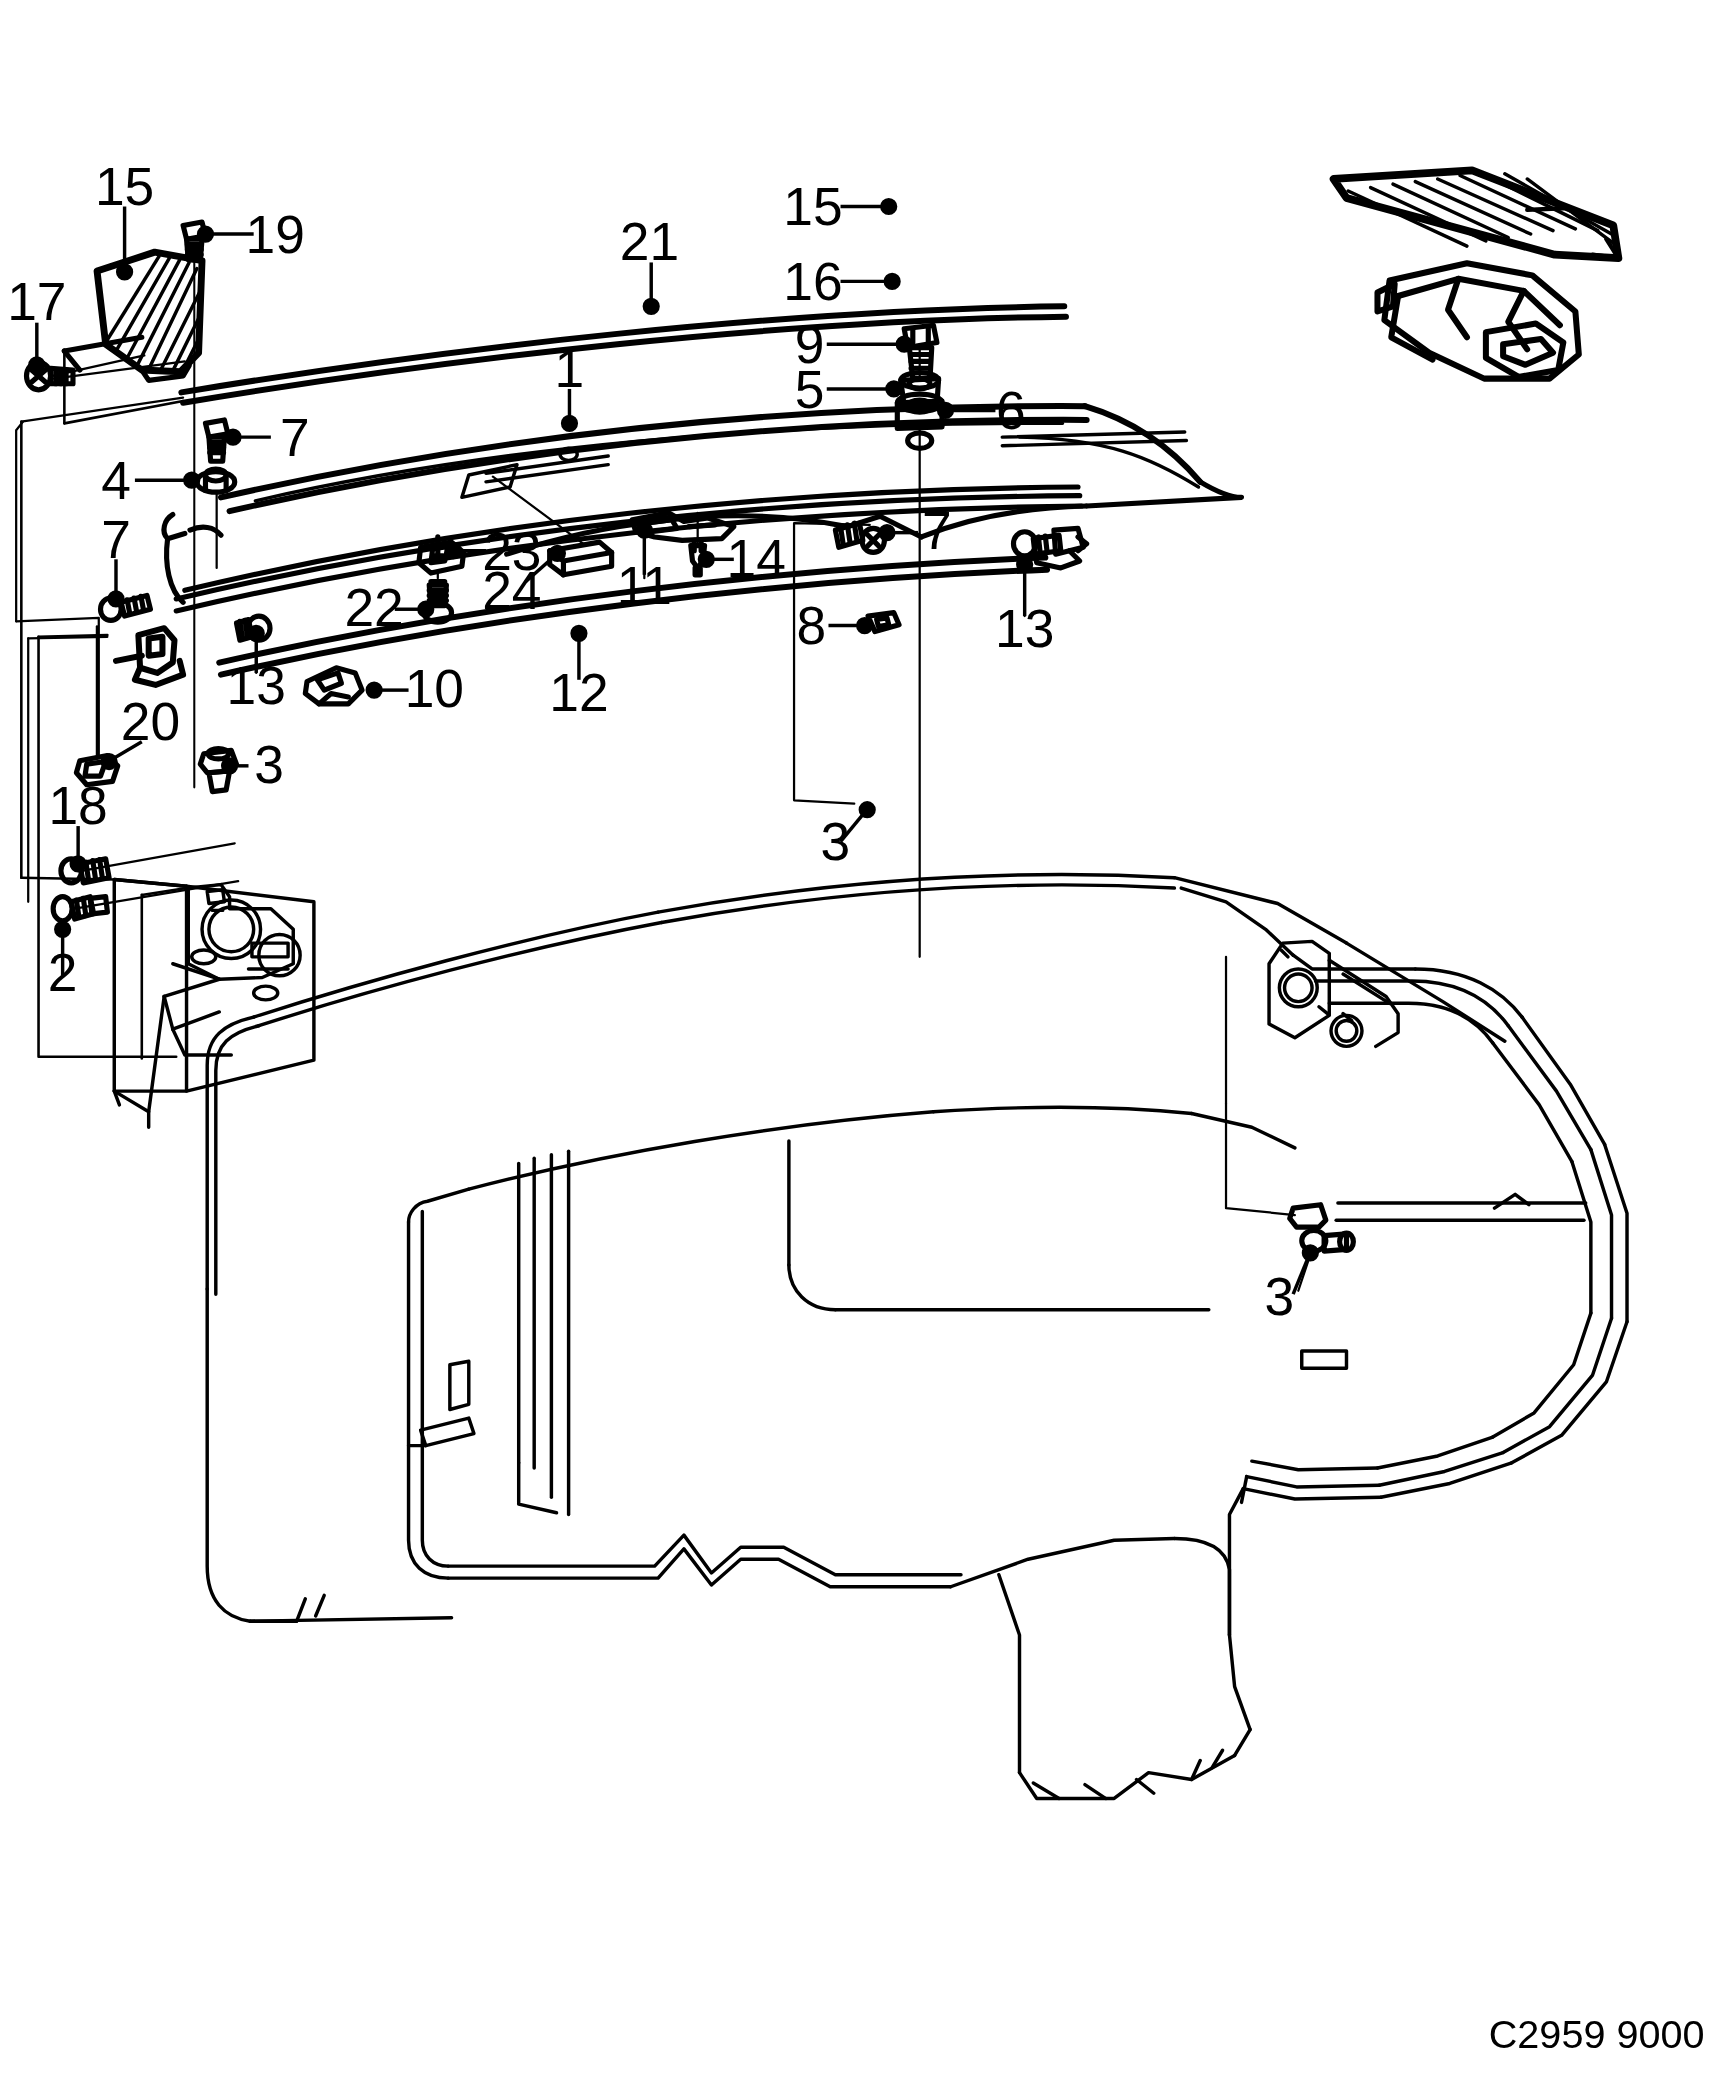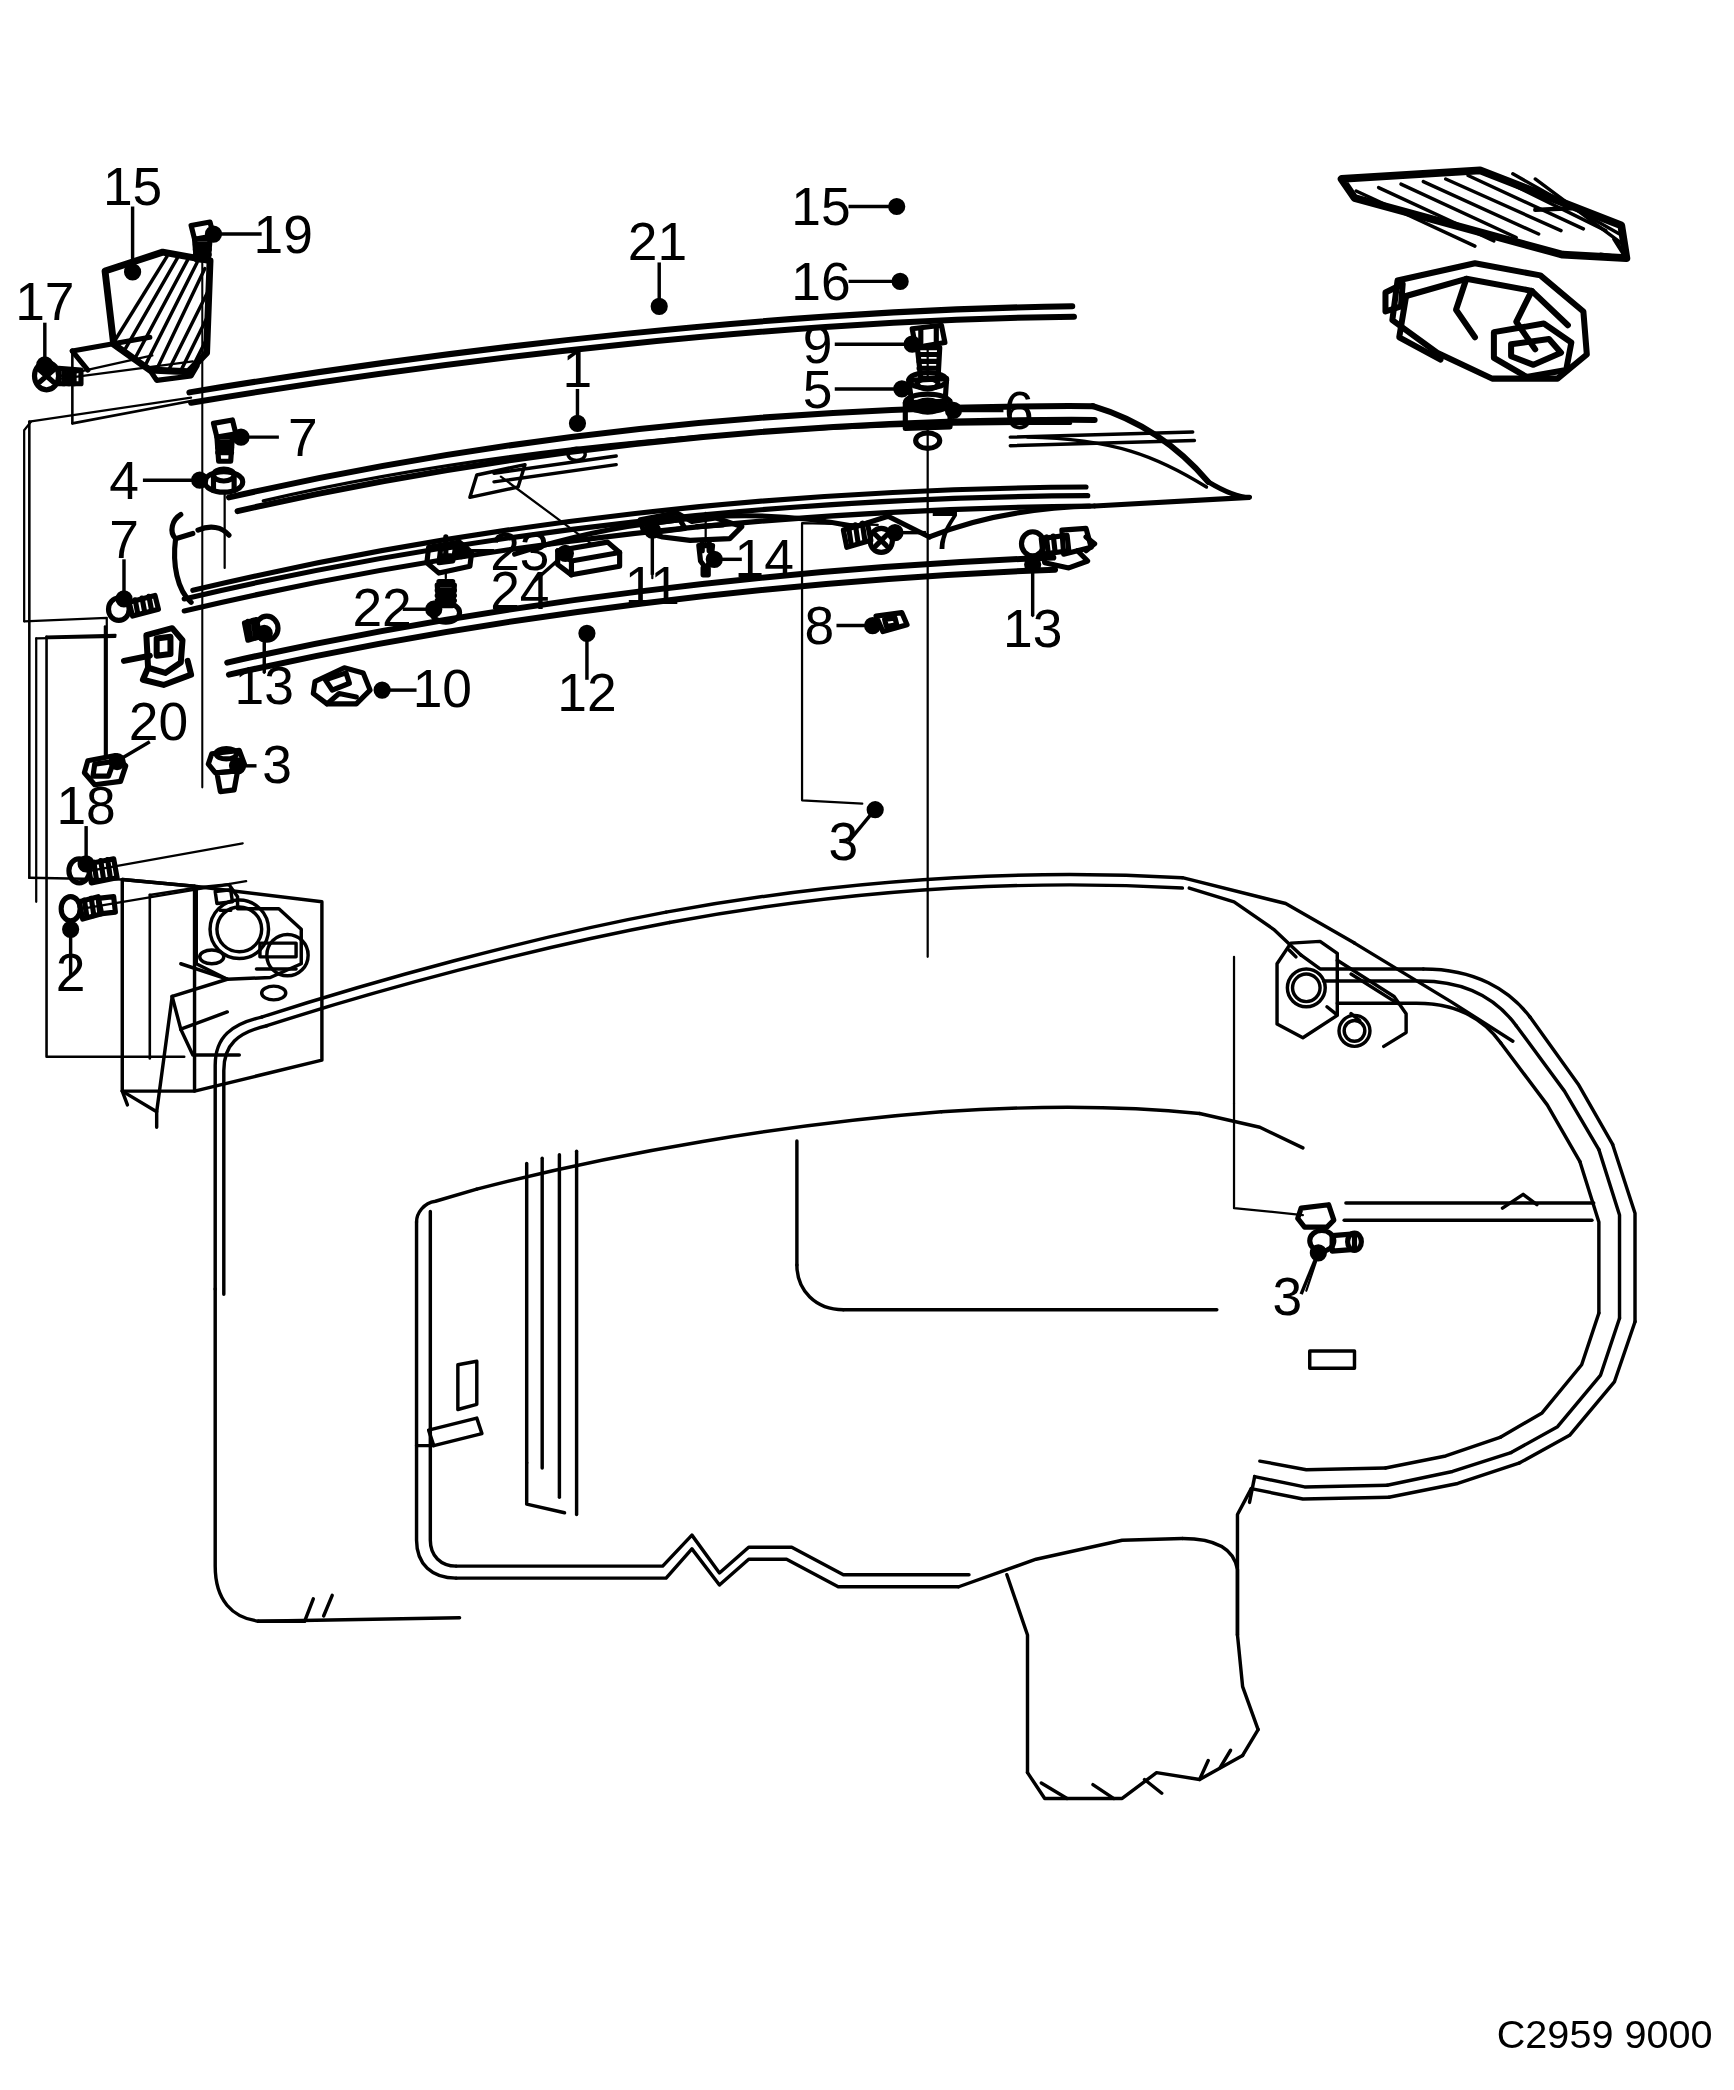--- a/index.html
+++ b/index.html
@@ -1,18 +1,18 @@
 <!DOCTYPE html>
 <html style="font-size:13.8px"><head>
 <meta charset="utf-8">
 <style>
   html,body{margin:0;padding:0;background:#ffffff;}
   body{width:1735px;height:2091px;position:relative;overflow:hidden;
        font-family:"Liberation Sans", sans-serif;color:#000;}
-  #stage{position:absolute;left:12px;top:0;width:1392px;height:2091px;}
+  #stage{position:absolute;left:4px;top:0;width:1392px;height:2091px;}
   svg{position:absolute;left:0;top:0;width:1735px;height:2091px;}
   .lbl{font-family:"Liberation Sans", sans-serif;font-size:62px;fill:#000;}
   .cap{font-family:"Liberation Sans", sans-serif;font-size:46px;fill:#000;}
 </style>
 </head>
 <body>
 
 <div id="stage">
 
   <svg viewBox="0 0 2016 2430" xmlns="http://www.w3.org/2000/svg">

